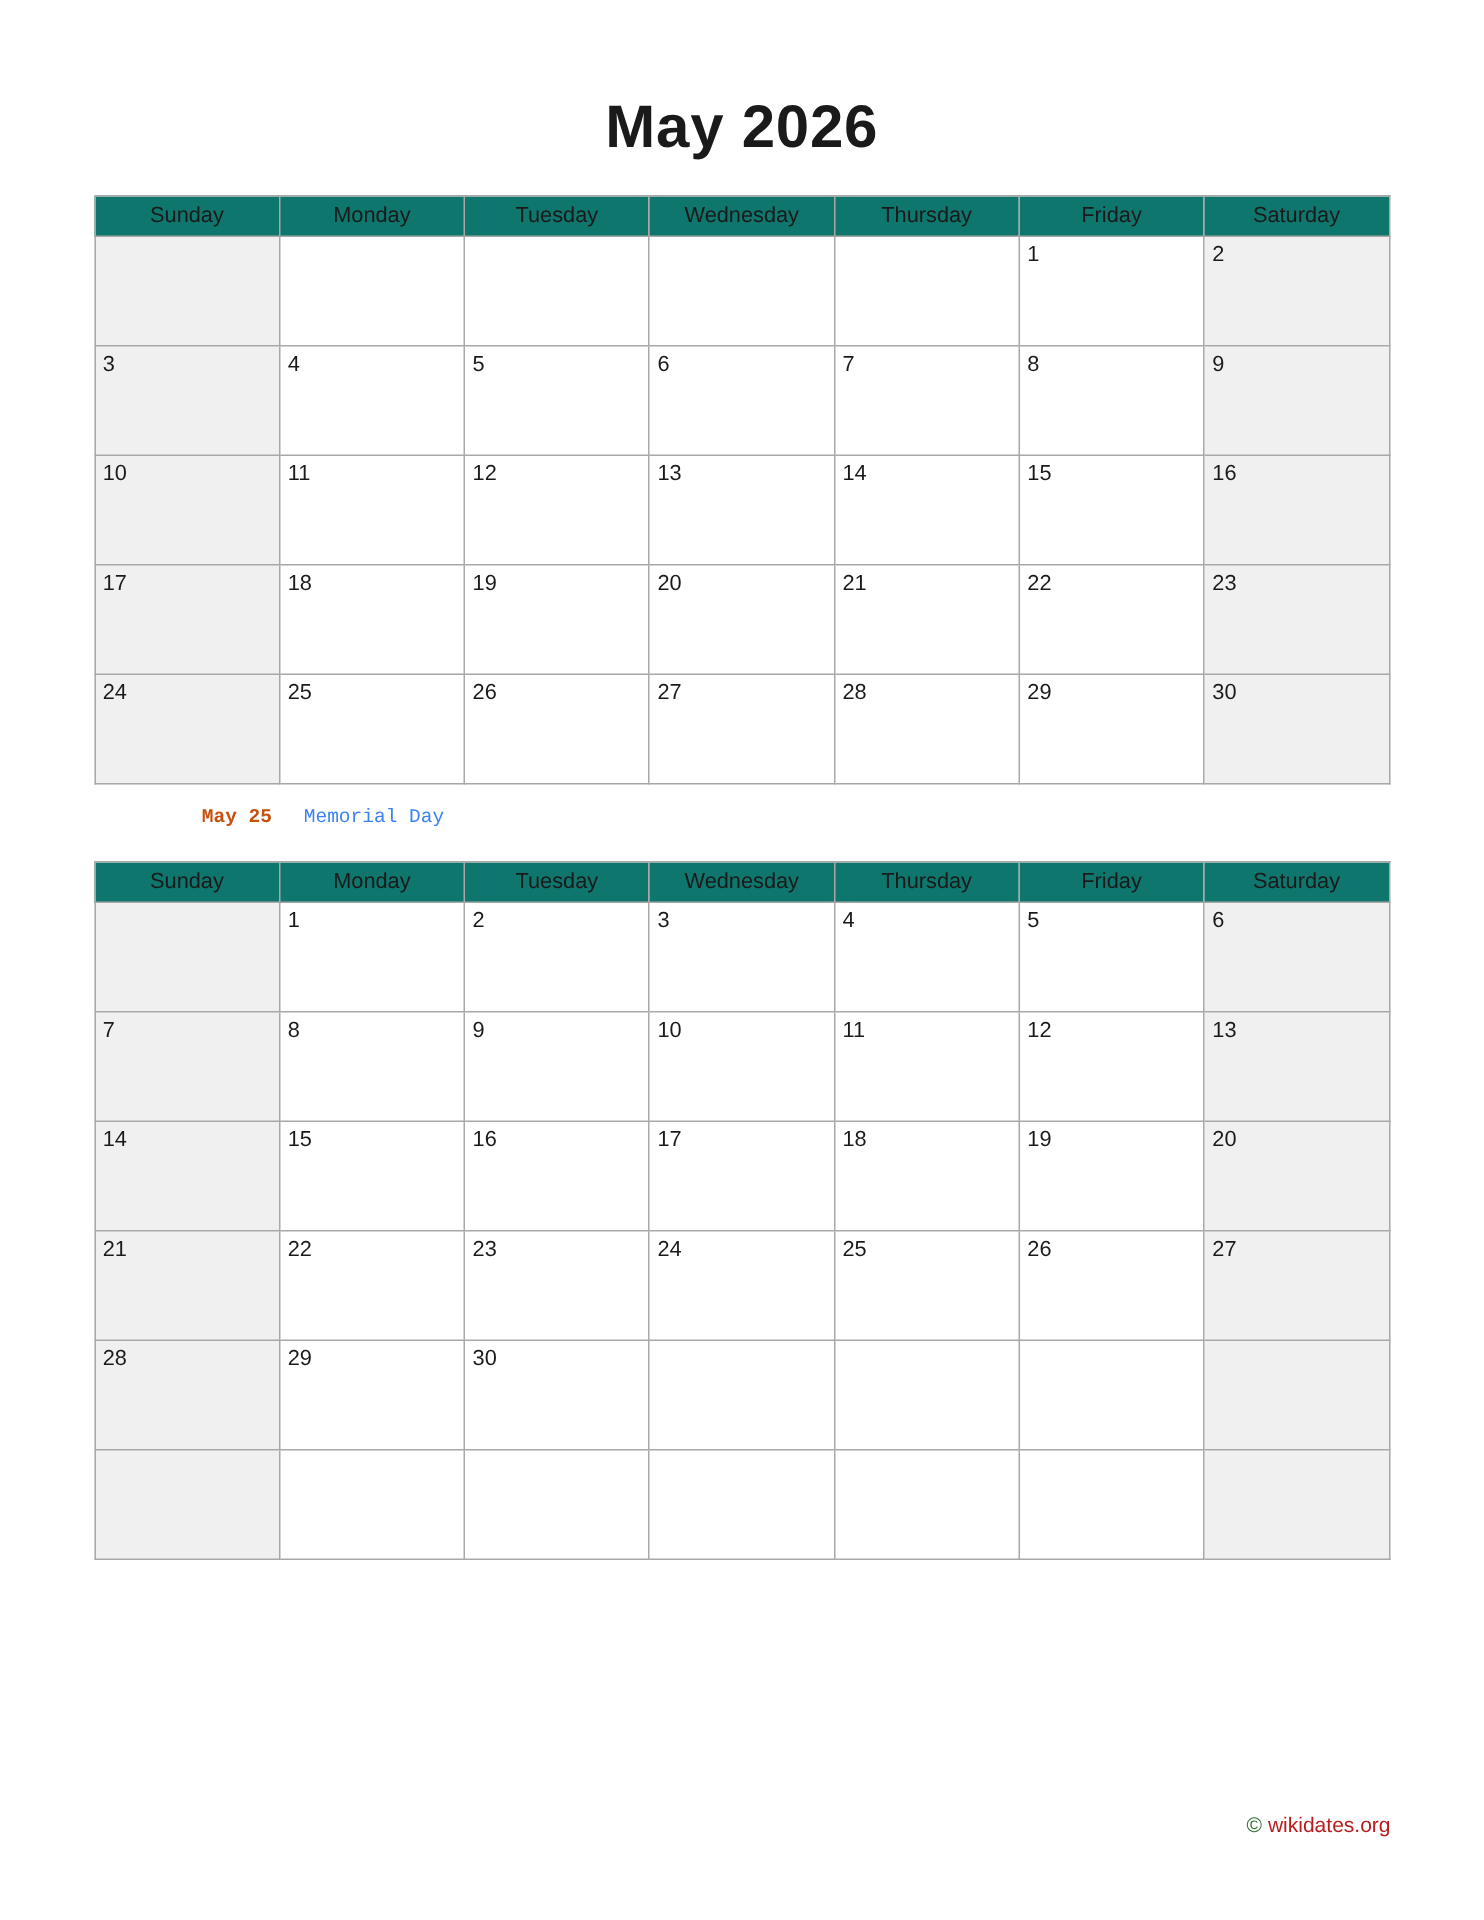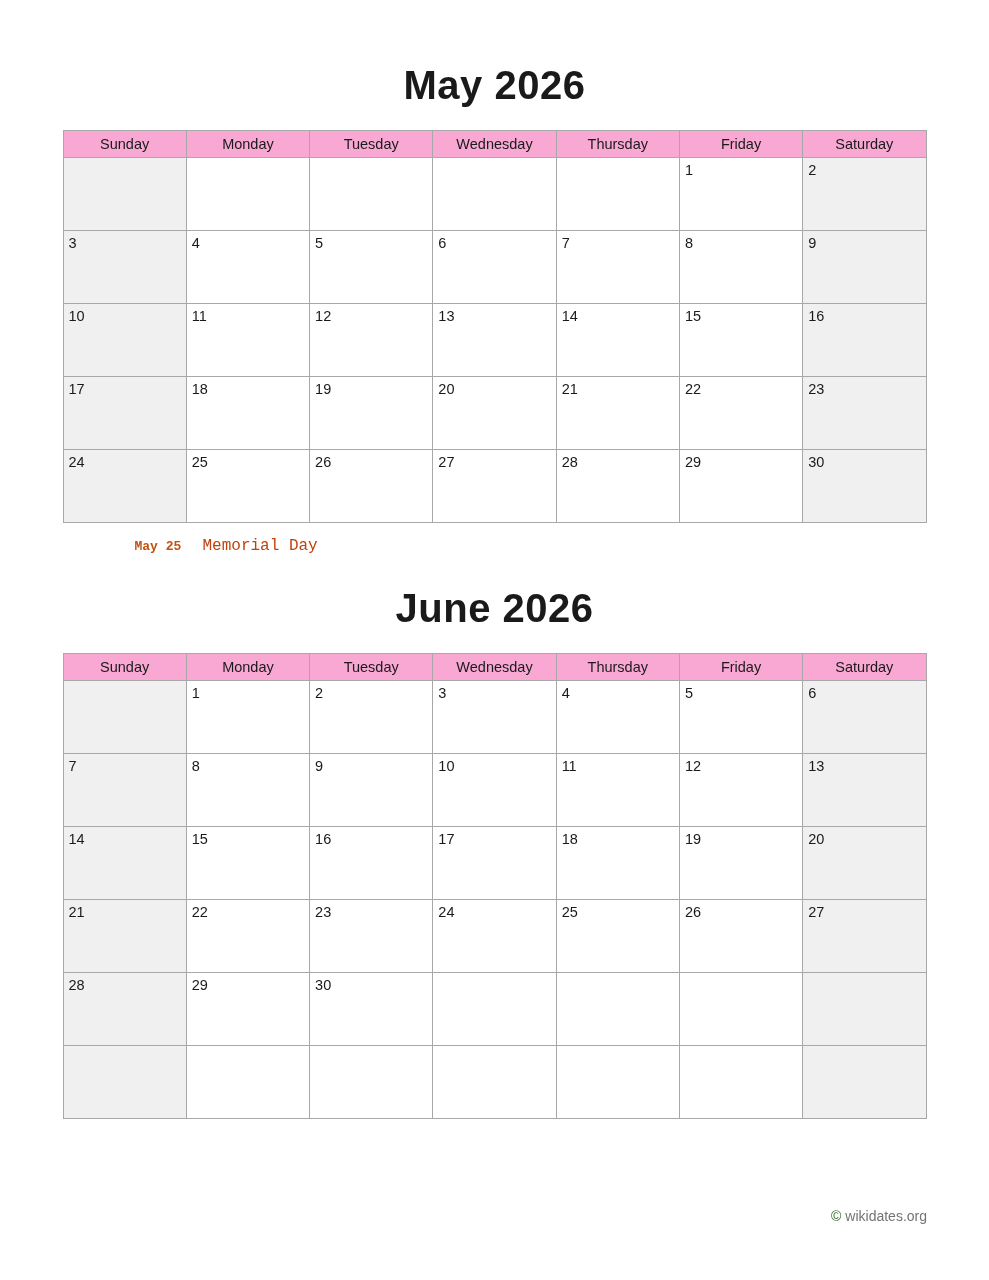--- a/index.html
+++ b/index.html
@@ -38,21 +38,21 @@
   }
   #may-wrap { margin-top: 22px; }
   #june-wrap { margin-top: 22px; }
 
   table.calendar {
     border-collapse: collapse;
     width: 864px;
     table-layout: fixed;
   }
   table.calendar th {
-    background: #f9a8d4;
+    background: #0f766e;
     border: 1px solid #a8a8a8;
     font-size: 14.5px;
     font-weight: normal;
     color: #1a1a1a;
     height: 26px;
     text-align: center;
     padding: 0;
   }
   table.calendar td {
     border: 1px solid #a8a8a8;
@@ -79,32 +79,32 @@
     padding-left: 72px;
     font-family: Liberation Mono, monospace;
   }
   .holiday-date {
     color: #c4510d;
     font-weight: bold;
     font-size: 13px;
     width: 68px;
   }
   .holiday-name {
-    color: #c2410c;
-    font-size: 16px;
+    color: #3b82f6;
+    font-size: 13px;
   }
 
   .footer {
     position: absolute;
     right: 62px;
     bottom: 56px;
     font-size: 14px;
   }
   .footer .copy { color: #2f6f2f; }
-  .footer .wiki { color: #737373; text-align: right; }
+  .footer .wiki { color: #b91c1c; text-align: right; }
 </style>
 </head>
 <body>
 
 <div class="page">
 
   <div class="month-title" id="may-title">May 2026</div>
 
   <div class="cal-wrap" id="may-wrap">
     <table class="calendar">
@@ -169,21 +169,20 @@
     </table>
   </div>
 
   <div class="holidays">
     <div class="holiday-row">
       <span class="holiday-date">May 25</span>
       <span class="holiday-name">Memorial Day</span>
     </div>
   </div>
 
-  <div class="month-title" id="june-title">June 2026</div>
 
   <div class="cal-wrap" id="june-wrap">
     <table class="calendar">
       <thead>
         <tr>
           <th>Sunday</th>
           <th>Monday</th>
           <th>Tuesday</th>
           <th>Wednesday</th>
           <th>Thursday</th>

